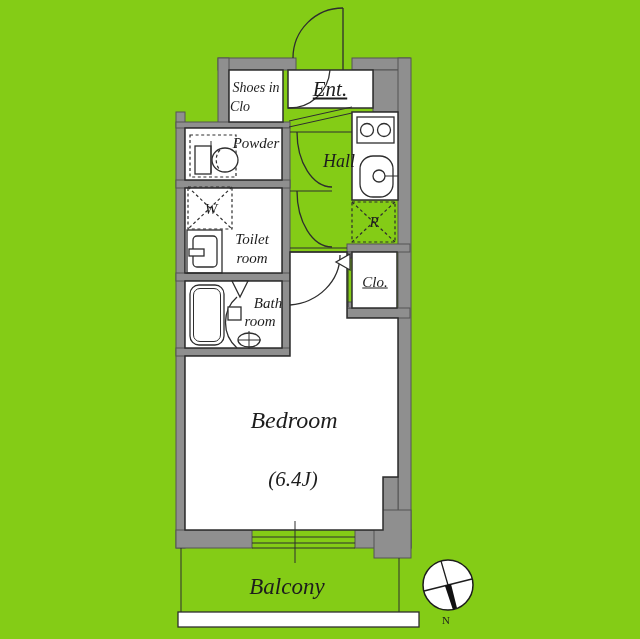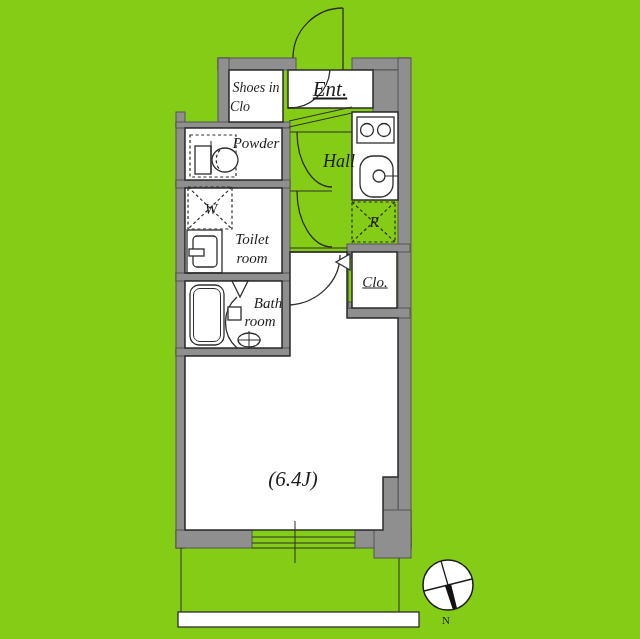--- a/index.html
+++ b/index.html
@@ -159,15 +159,17 @@
   <div class="lbl" style="left:330px;top:89px;font-size:21px;text-decoration:underline;">Ent.</div>
   <div class="lbl" style="left:256px;top:143px;font-size:15px;">Powder</div>
   <div class="lbl" style="left:327px;top:161px;font-size:18px;margin-left:12px;">Hall</div>
   <div class="lbl" style="left:211px;top:209px;font-size:15px;">W</div>
   <div class="lbl" style="left:252px;top:239px;font-size:15px;">Toilet</div>
   <div class="lbl" style="left:252px;top:258px;font-size:15px;">room</div>
   <div class="lbl" style="left:374px;top:222px;font-size:15px;">R</div>
   <div class="lbl" style="left:268px;top:303px;font-size:15px;">Bath</div>
   <div class="lbl" style="left:260px;top:321px;font-size:15px;">room</div>
   <div class="lbl" style="left:375px;top:282px;font-size:15px;text-decoration:underline;">Clo.</div>
+  <div class="lbl" style="left:294px;top:420px;font-size:24px;">Bedroom</div>
   <div class="lbl" style="left:293px;top:451px;font-size:21px;margin-top:28px;">(6.4J)</div>
+  <div class="lbl" style="left:287px;top:586px;font-size:23px;">Balcony</div>
   <div class="lbl upright" style="left:446px;top:620px;font-size:11px;">N</div>
 </div>
 
 </body></html>

